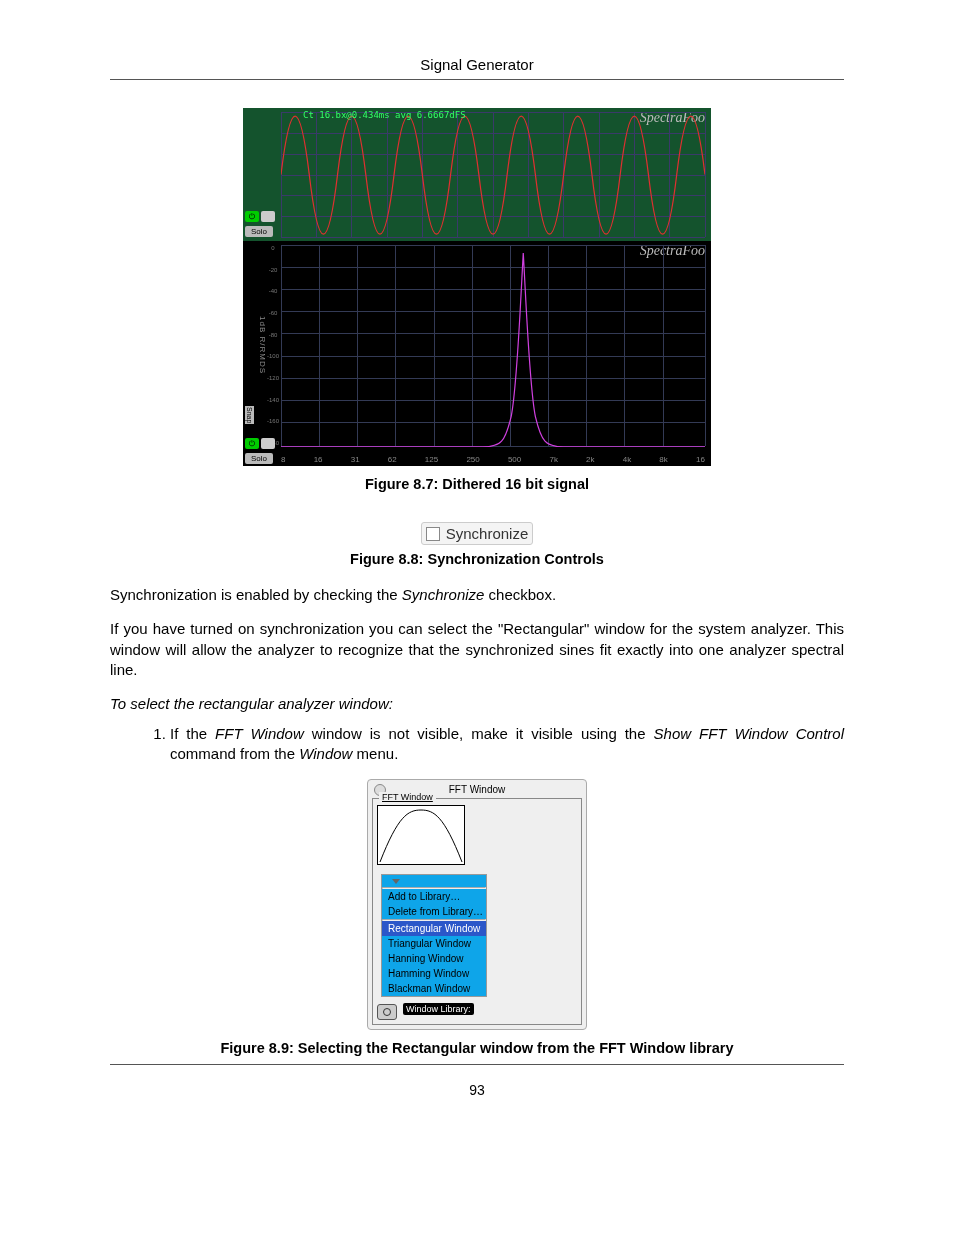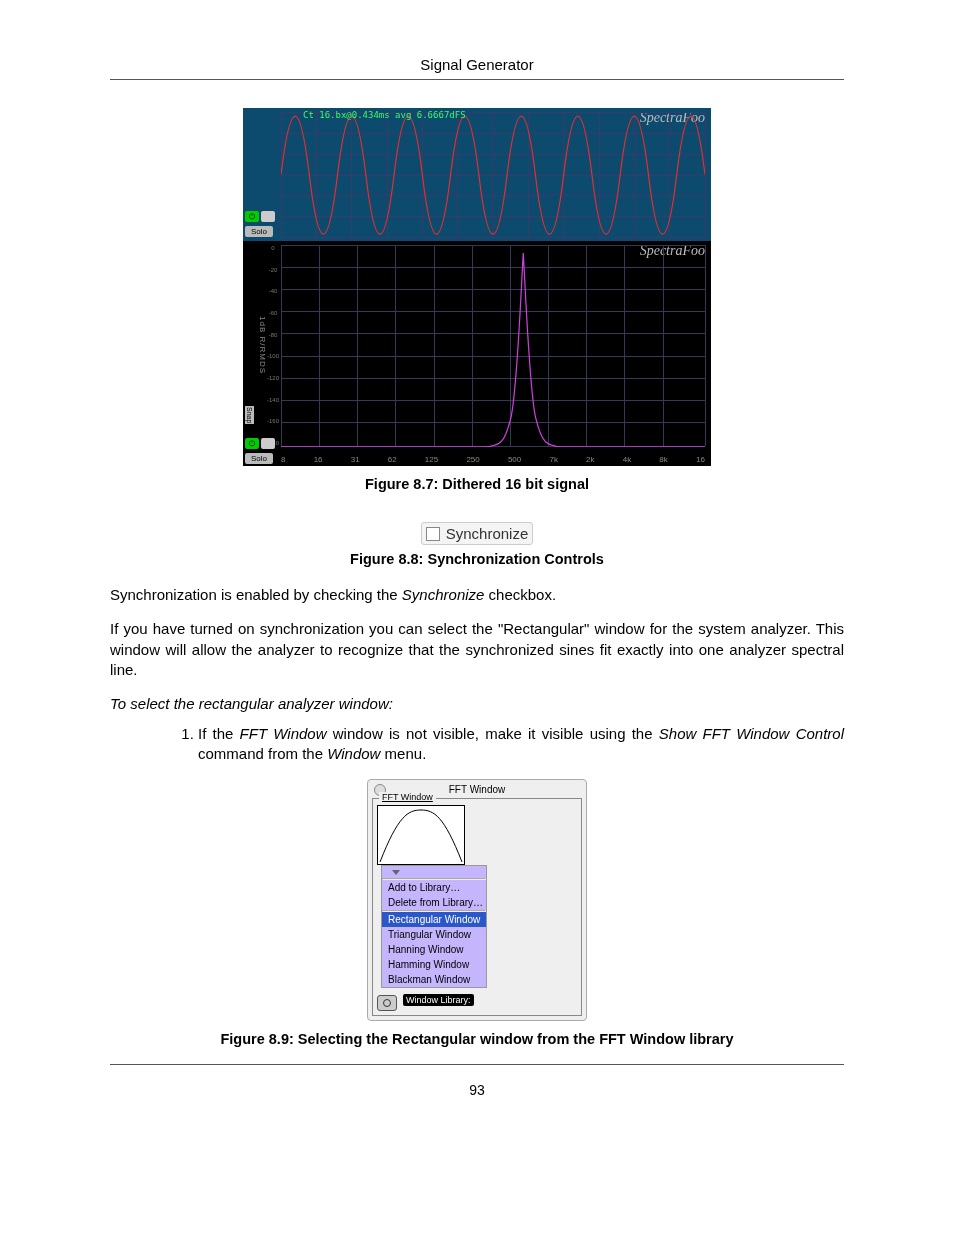--- a/index.html
+++ b/index.html
@@ -67,21 +67,21 @@
   top: 2px;
   right: 6px;
   color: #bbb;
   font-style: italic;
   font-size: 14px;
   font-family: serif;
 }
 .scope {
   position: relative;
   height: 133px;
-  background: #0c4a6e;
+  background: #14532d;
 }
 .scope .grid {
   position: absolute;
   inset: 4px 6px 4px 38px;
 }
 .scope .gline-h {
   position: absolute;
   left:0; right:0;
   border-top:1px solid #3a3a6a;
 }
@@ -226,21 +226,20 @@
 }
 ol.steps {
   font-size:15px;
   text-align:justify;
   padding-left: 60px;
   margin:0;
 }
 ol.steps li {
   line-height:1.35;
   margin-bottom:14px;
-  margin-left:28px;
 }
 
 
 .fftwin {
   width:210px;
   margin: 6px auto 4px auto;
   background:#efefef;
   border:1px solid #aaa;
   border-radius:4px;
   padding:4px;
@@ -278,23 +277,24 @@
   background:#fff;
   display:inline-block;
   vertical-align:top;
   position:relative;
 }
 .fftwin .menu {
   display:inline-block;
   vertical-align:top;
   margin-left:4px;
   border:1px solid #999;
-  background:#c4b5fd;
+  background:#0ea5e9;
   width:104px;
   font-size:10px;
+  margin-top:9px;
 }
 .fftwin .menu .menu-arrow {
   height:12px;
   position:relative;
 }
 .fftwin .menu .menu-arrow::after{
   content:"";
   position:absolute;
   left:10px; top:4px;
   width:0;height:0;

